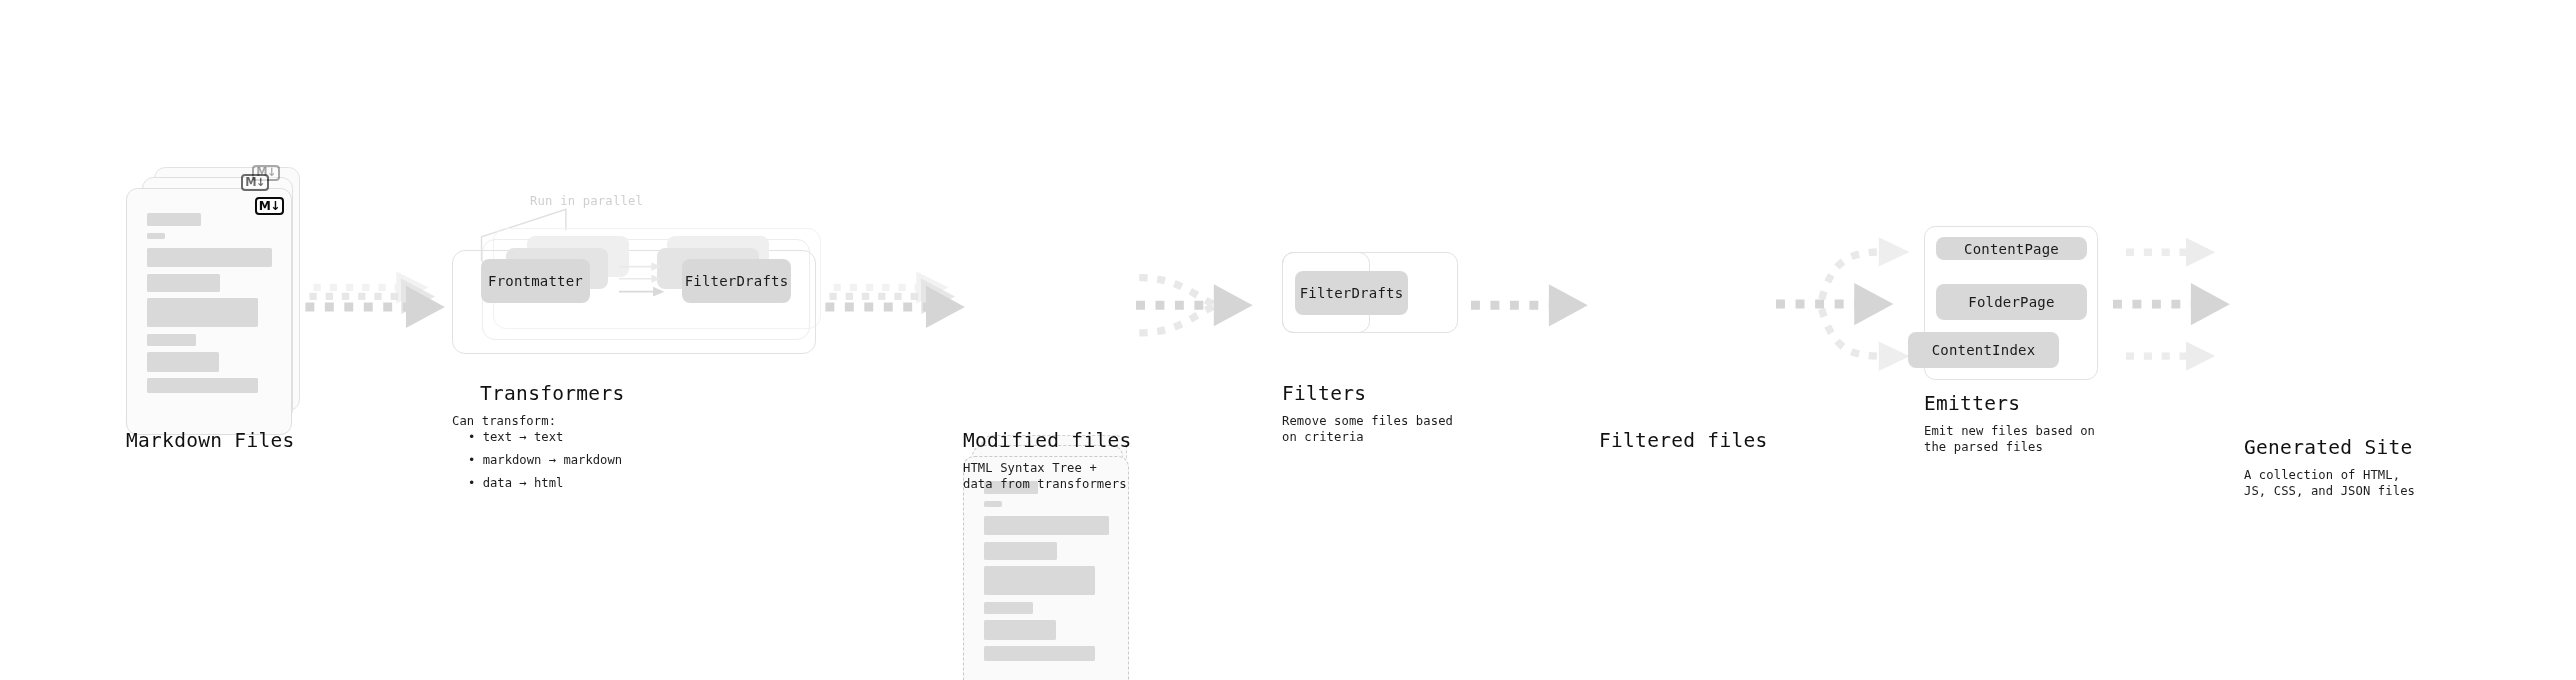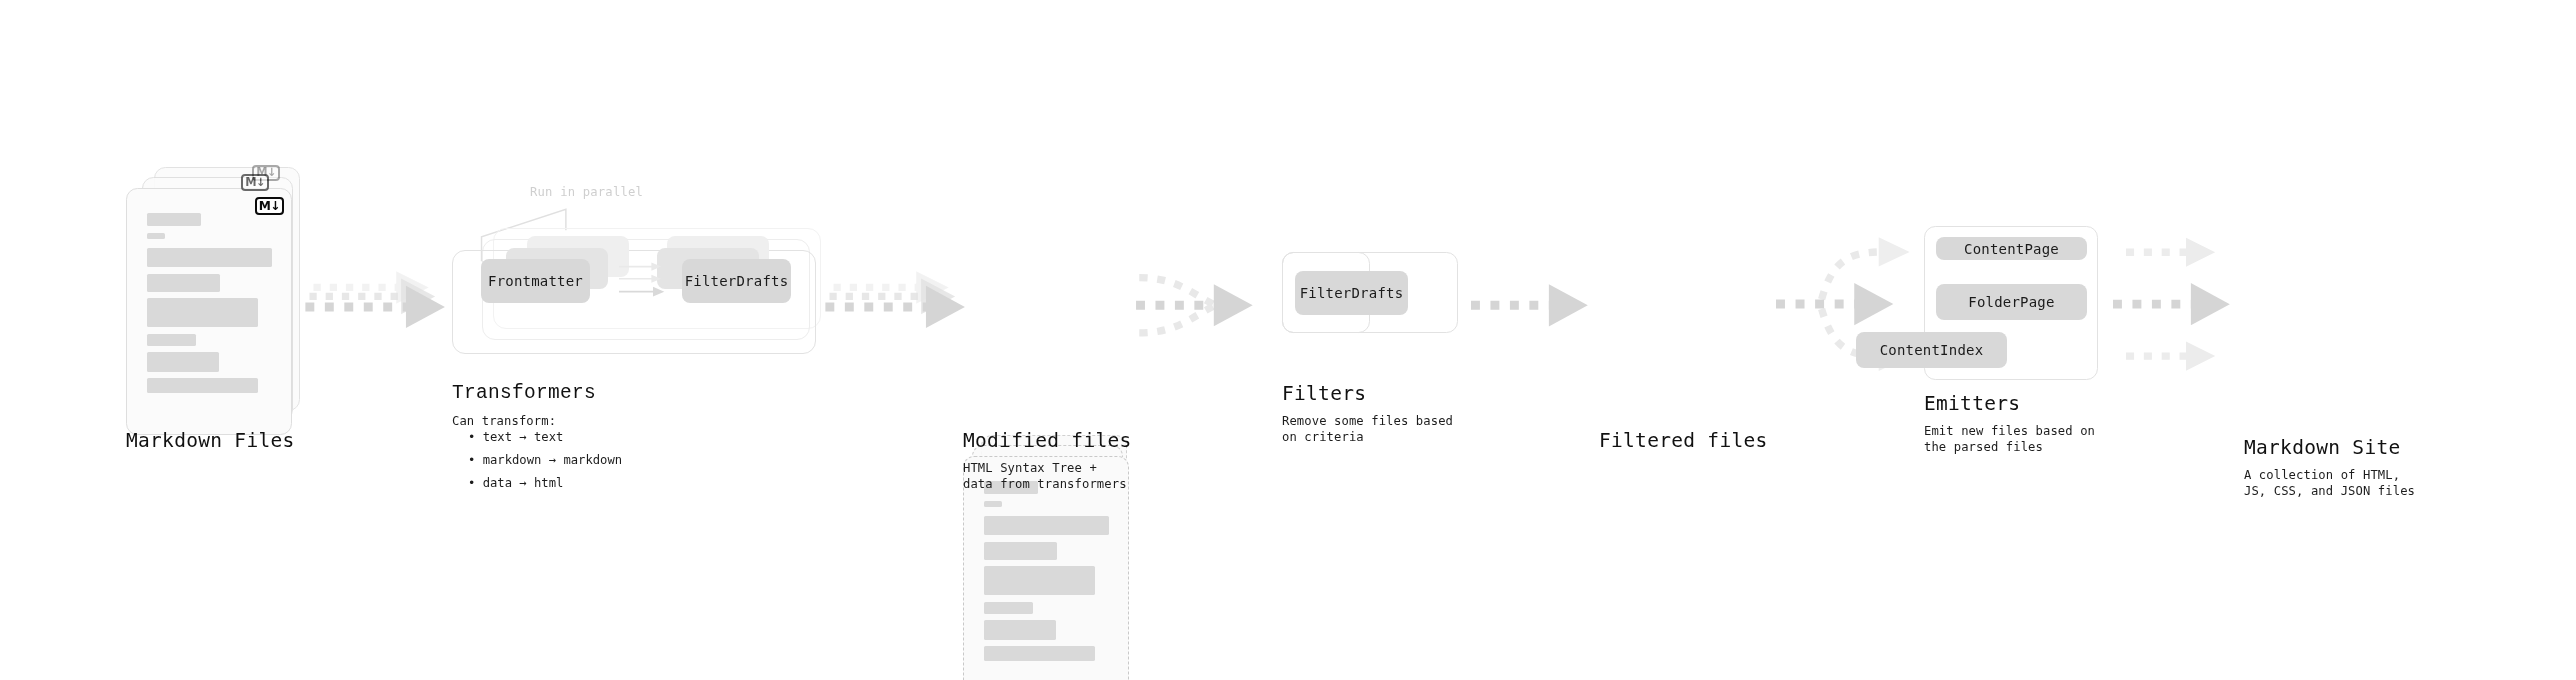--- a/index.html
+++ b/index.html
@@ -131,21 +131,21 @@
     </g>
     <g stroke="#d5d5d5" stroke-width="11" stroke-dasharray="11 13" fill="#d5d5d5">
       <line x1="0" y1="48" x2="132" y2="48"></line>
       <polygon points="124,22 172,48 124,74" stroke="none"></polygon>
     </g>
   </svg>
 
   <svg class="conn" style="left:470px;top:193px;" width="195" height="73" viewBox="0 0 240 90">
     <path d="M14 84 L14 54 L118 20 L118 46" fill="none" stroke="#e0e0e0" stroke-width="1.8"></path>
   </svg>
-  <div class="hint" style="left:530px;top:185px;text-align:center;">Run in parallel</div>
+  <div class="hint" style="left:530px;top:194px;text-align:center;">Run in parallel</div>
 
   <div class="node" style="left:452px;top:228px;width:382px;height:130px;">
     <div class="groupbox g3" style="left:41px;top:0px;width:328px;height:101px;"></div>
     <div class="groupbox g2" style="left:30px;top:11.4px;width:328px;height:101px;"></div>
     <div class="groupbox g1" style="left:0px;top:22px;width:364px;height:104px;"></div>
 
     <div class="chip ghost2" style="left:75px;top:8.1px;width:102px;height:41px;"></div>
     <div class="chip ghost2" style="left:215px;top:8.1px;width:102px;height:41px;"></div>
     <div class="chip ghost1" style="left:54px;top:19.5px;width:102px;height:41px;"></div>
     <div class="chip ghost1" style="left:205px;top:19.5px;width:102px;height:41px;"></div>
@@ -160,21 +160,21 @@
       <g fill="none" stroke="#d9d9d9" stroke-width="2.2">
         <line x1="0" y1="40" x2="46" y2="40"></line>
           <polygon points="42,34 56,40 42,46" fill="#d9d9d9" stroke="none"></polygon>
       </g>
     </svg>
 
     <div class="chip" style="left:29px;top:31px;width:109px;height:44px;">Frontmatter</div>
     <div class="chip" style="left:230px;top:31px;width:109px;height:44px;">FilterDrafts</div>
   </div>
 
-  <div class="title" style="left:452px;top:382px;font-family:Liberation Mono, monospace;">Transformers</div>
+  <div class="title" style="left:480px;top:382px;">Transformers</div>
   <div class="sub" style="left:452px;top:413px;">Can transform:</div>
   <div class="bullets" style="left:468px;top:429px;">• text → text</div>
   <div class="bullets" style="left:468px;top:452px;">• markdown → markdown</div>
   <div class="bullets" style="left:468px;top:475px;">• data → html</div>
 
   <svg class="conn" style="left:825px;top:268px;" width="163" height="73" viewBox="0 0 200 90">
     <g stroke="#e8e8e8" stroke-width="9" stroke-dasharray="9 11" fill="#e8e8e8" opacity="0.55">
       <line x1="10" y1="24" x2="120" y2="24"></line>
       <polygon points="112,4 152,24 112,44" stroke="none"></polygon>
     </g>
@@ -246,38 +246,38 @@
     </g>
     <g stroke="#d5d5d5" stroke-width="11" stroke-dasharray="11 13" fill="#d5d5d5">
       <line x1="0" y1="86" x2="104" y2="86"></line>
       <polygon points="96,60 144,86 96,112" stroke="none"></polygon>
     </g>
   </svg>
 
   <div class="groupbox" style="left:1924px;top:226px;width:174px;height:154px;border-radius:11.4px;"></div>
   <div class="chip" style="left:1936px;top:237px;width:151px;height:23px;">ContentPage</div>
   <div class="chip" style="left:1936px;top:284px;width:151px;height:36px;">FolderPage</div>
-  <div class="chip" style="left:1856px;top:332px;width:151px;height:36px;">ContentIndex</div>
+  <div class="chip" style="left:1908px;top:332px;width:151px;height:36px;">ContentIndex</div>
   <div class="title" style="left:1924px;top:392px;text-align:center;">Emitters</div>
   <div class="sub" style="left:1924px;top:423px;">Emit new files based on
 the parsed files</div>
 
   <svg class="conn" style="left:2113px;top:234px;" width="146" height="163" viewBox="0 0 180 200">
     <g stroke="#ececec" stroke-width="9" stroke-dasharray="10 12" fill="#ececec">
       <line x1="16" y1="22" x2="96" y2="22"></line>
       <polygon points="90,4 126,22 90,40" stroke="none"></polygon>
     </g>
     <g stroke="#d5d5d5" stroke-width="11" stroke-dasharray="11 13" fill="#d5d5d5">
       <line x1="0" y1="86" x2="104" y2="86"></line>
       <polygon points="96,60 144,86 96,112" stroke="none"></polygon>
     </g>
     <g stroke="#ececec" stroke-width="9" stroke-dasharray="10 12" fill="#ececec">
       <line x1="16" y1="150" x2="96" y2="150"></line>
       <polygon points="90,132 126,150 90,168" stroke="none"></polygon>
     </g>
   </svg>
 
-  <div class="title" style="left:2244px;top:436px;">Markdown Site</div>
+  <div class="title" style="left:2244px;top:436px;">Generated Site</div>
   <div class="sub" style="left:2244px;top:467px;">A collection of HTML,
 JS, CSS, and JSON files</div>
 
 </div>
 
 
 </body></html>

